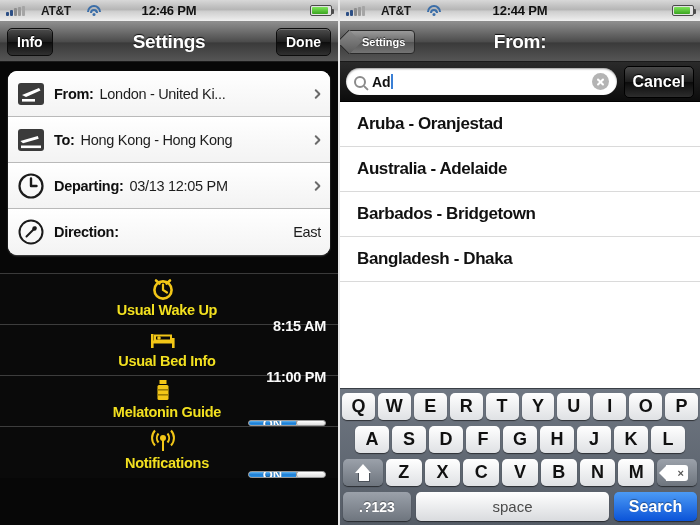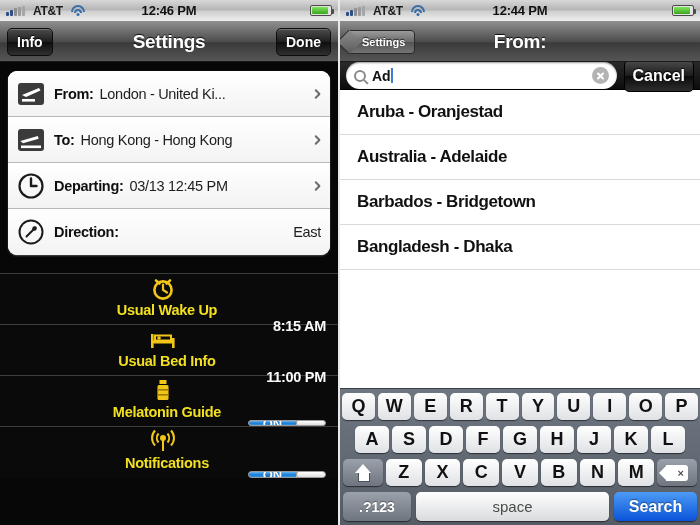--- a/index.html
+++ b/index.html
@@ -10,21 +10,21 @@
   
   .phone{ position:relative; height:525px; overflow:hidden; }
   .phone-left{ width:340px; border-right:2px solid #e9e9e9; }
   .phone-right{ width:360px; }
   .screen{ position:absolute; inset:0; overflow:hidden; }
 
   
   .statusbar{ height:22px; background:linear-gradient(#d8d8d8,#b6b6b6 45%,#cfcfcf 55%,#efefef);
     display:flex; align-items:center; padding:0 6px; position:relative;
     border-bottom:1px solid #8c8c8c; }
-  .sb-left{ display:flex; align-items:center; gap:8px; }
+  .sb-left{ display:flex; align-items:center; gap:16px; }
   .sig{ display:flex; align-items:flex-end; gap:1px; height:10px; }
   .sig i{ display:block; width:3px; background:#2d4f85; border-radius:1px; }
   .sig i:nth-child(1){height:4px}.sig i:nth-child(2){height:6px}
   .sig i:nth-child(3){height:8px;background:#8e8e8e}
   .sig i:nth-child(4){height:9px;background:#9a9a9a}
   .sig i:nth-child(5){height:10px;background:#a5a5a5}
   .carrier{ font-size:12px; font-weight:bold; color:#1a1a1a; letter-spacing:-.3px; }
   .wifi{ width:15px; height:11px; position:relative; }
   .wifi span{ position:absolute; left:50%; transform:translateX(-50%);
     border:2px solid #3b6ea8; border-bottom:none; border-radius:50% 50% 0 0 / 100% 100% 0 0; }
@@ -98,21 +98,21 @@
     background:#dcdcdc; border:1px solid #9a9a9a; display:flex; align-items:center;
     overflow:hidden; box-shadow:inset 0 1px 2px rgba(0,0,0,.35); }
   .toggle .on{ flex:0 0 47px; height:100%; display:flex; align-items:center;
     justify-content:center; font-size:13px; font-weight:bold; color:#fff;
     background:linear-gradient(#63b4f0,#1b7ed6 55%,#2e92e4);
     text-shadow:0 -1px 1px rgba(0,0,0,.45); }
   .toggle .knob{ flex:1; height:100%; border-radius:13px;
     background:linear-gradient(#ffffff,#dedede); border-left:1px solid #8f8f8f; }
 
   
-  .searchbar{ height:28px; background:linear-gradient(#2a2a2a,#0c0c0c);
+  .searchbar{ height:40px; background:linear-gradient(#2a2a2a,#0c0c0c);
     display:flex; align-items:center; padding:0 6px; gap:7px;
     border-bottom:1px solid #000; }
   .sfield{ flex:1; height:27px; background:#fff; border-radius:14px; display:flex;
     align-items:center; padding:0 8px; box-shadow:inset 0 1px 2px rgba(0,0,0,.4); }
   .mag{ width:12px; height:12px; border:2px solid #8b8b8b; border-radius:50%;
     position:relative; flex:0 0 12px; }
   .mag:after{ content:""; position:absolute; right:-5px; bottom:-3px; width:6px; height:2px;
     background:#8b8b8b; transform:rotate(45deg); border-radius:1px; }
   .sval{ font-size:14px; font-weight:bold; color:#111; margin-left:6px; letter-spacing:-.2px; }
   .caret{ display:inline-block; width:2px; height:15px; background:#3a7fd5;
@@ -239,21 +239,21 @@
           </div>
 
           <div class="row-w">
             <span class="ico">
               <svg width="28" height="28" viewBox="0 0 28 28">
                   <circle cx="14" cy="14" r="11.5" fill="none" stroke="#1b1b1b" stroke-width="2.2"></circle>
                   <path d="M14 6.5 V14 H19.5" fill="none" stroke="#1b1b1b" stroke-width="2.4" stroke-linecap="round" stroke-linejoin="round"></path>
                 </svg>
             </span>
             <span class="lbl">Departing:</span>
-            <span class="val">03/13 12:45 PM</span>
+            <span class="val">03/13 12:05 PM</span>
             <span class="chev"></span>
           </div>
 
           <div class="row-w">
             <span class="ico">
               <svg width="28" height="28" viewBox="0 0 28 28">
                   <circle cx="14" cy="14" r="11.5" fill="none" stroke="#1b1b1b" stroke-width="2"></circle>
                   <path d="M9.5 18.5 L18.5 9.5" stroke="#1b1b1b" stroke-width="2" stroke-linecap="round"></path>
                   <circle cx="17.5" cy="10.5" r="2.2" fill="#1b1b1b"></circle>
                 </svg>

